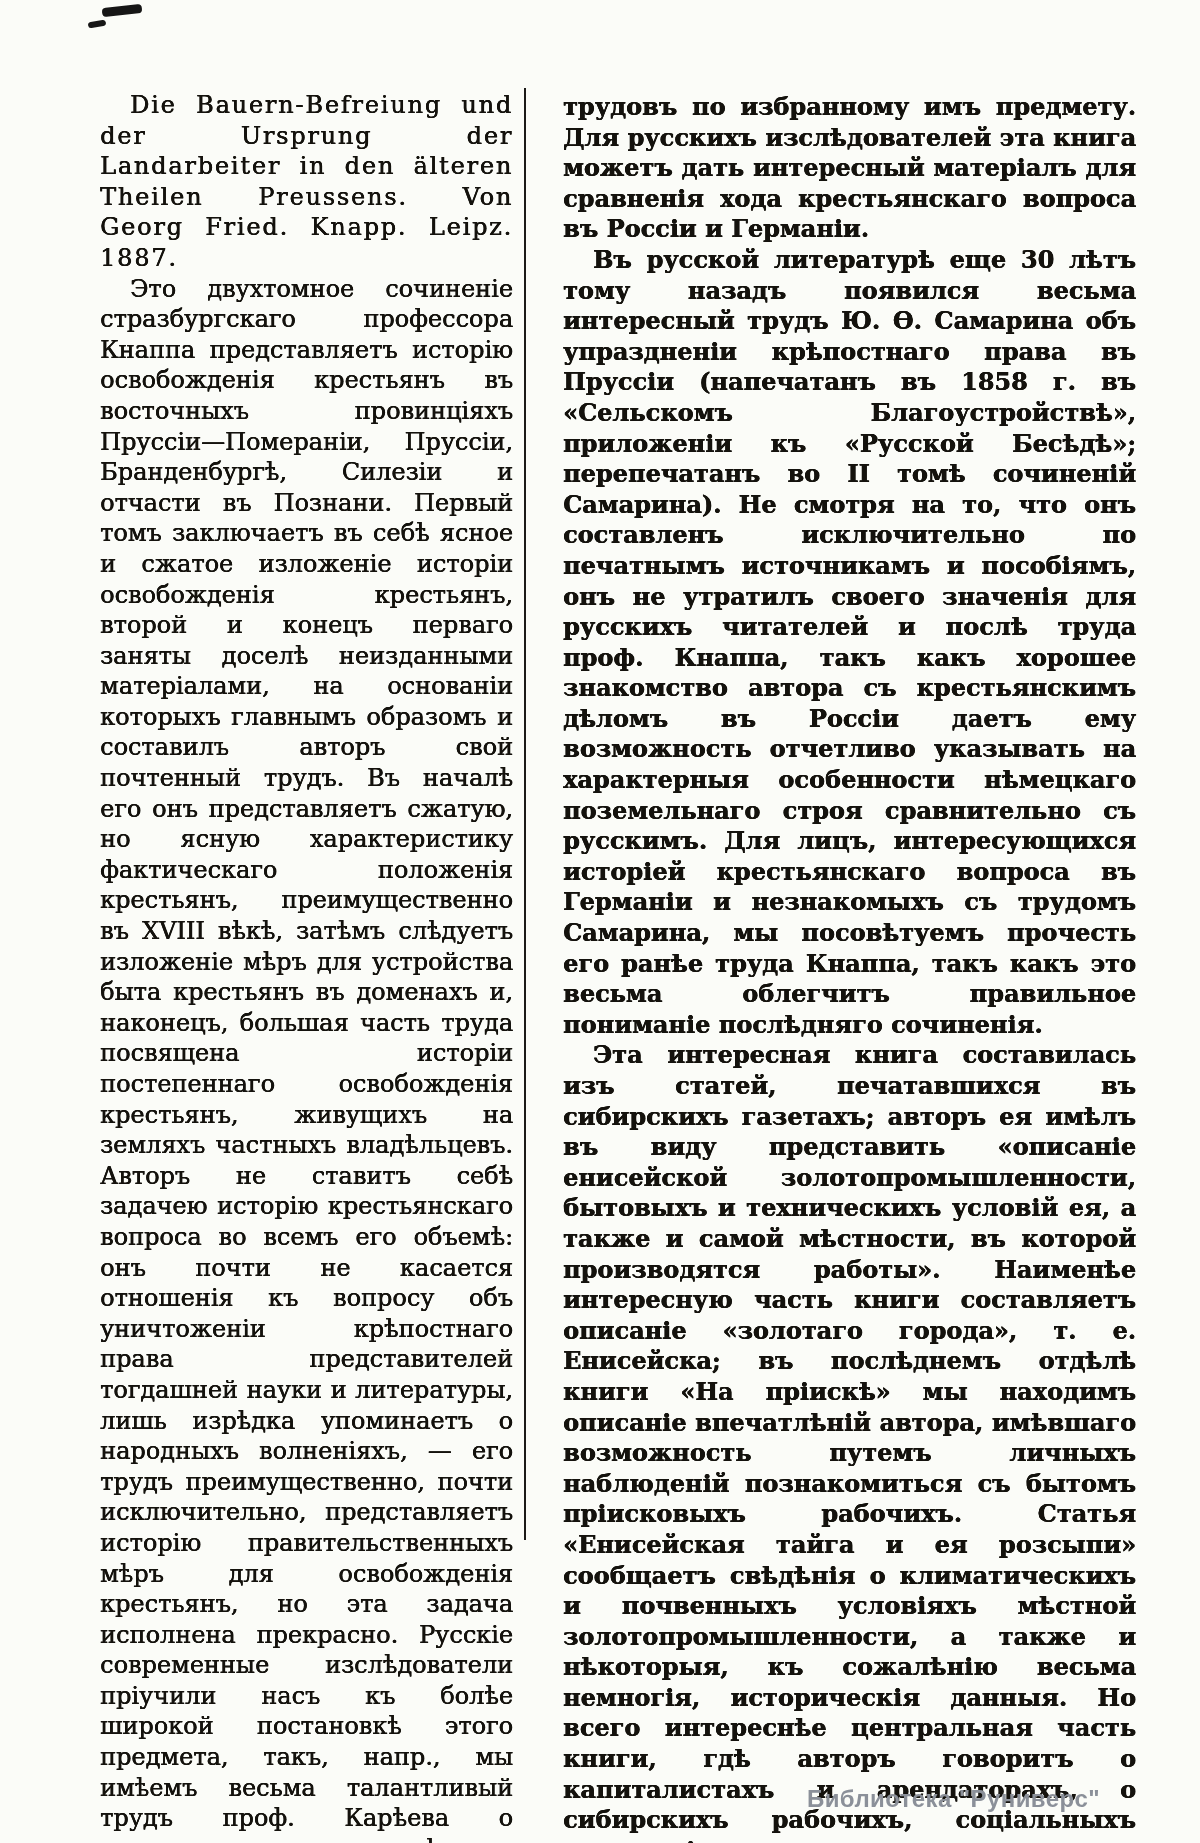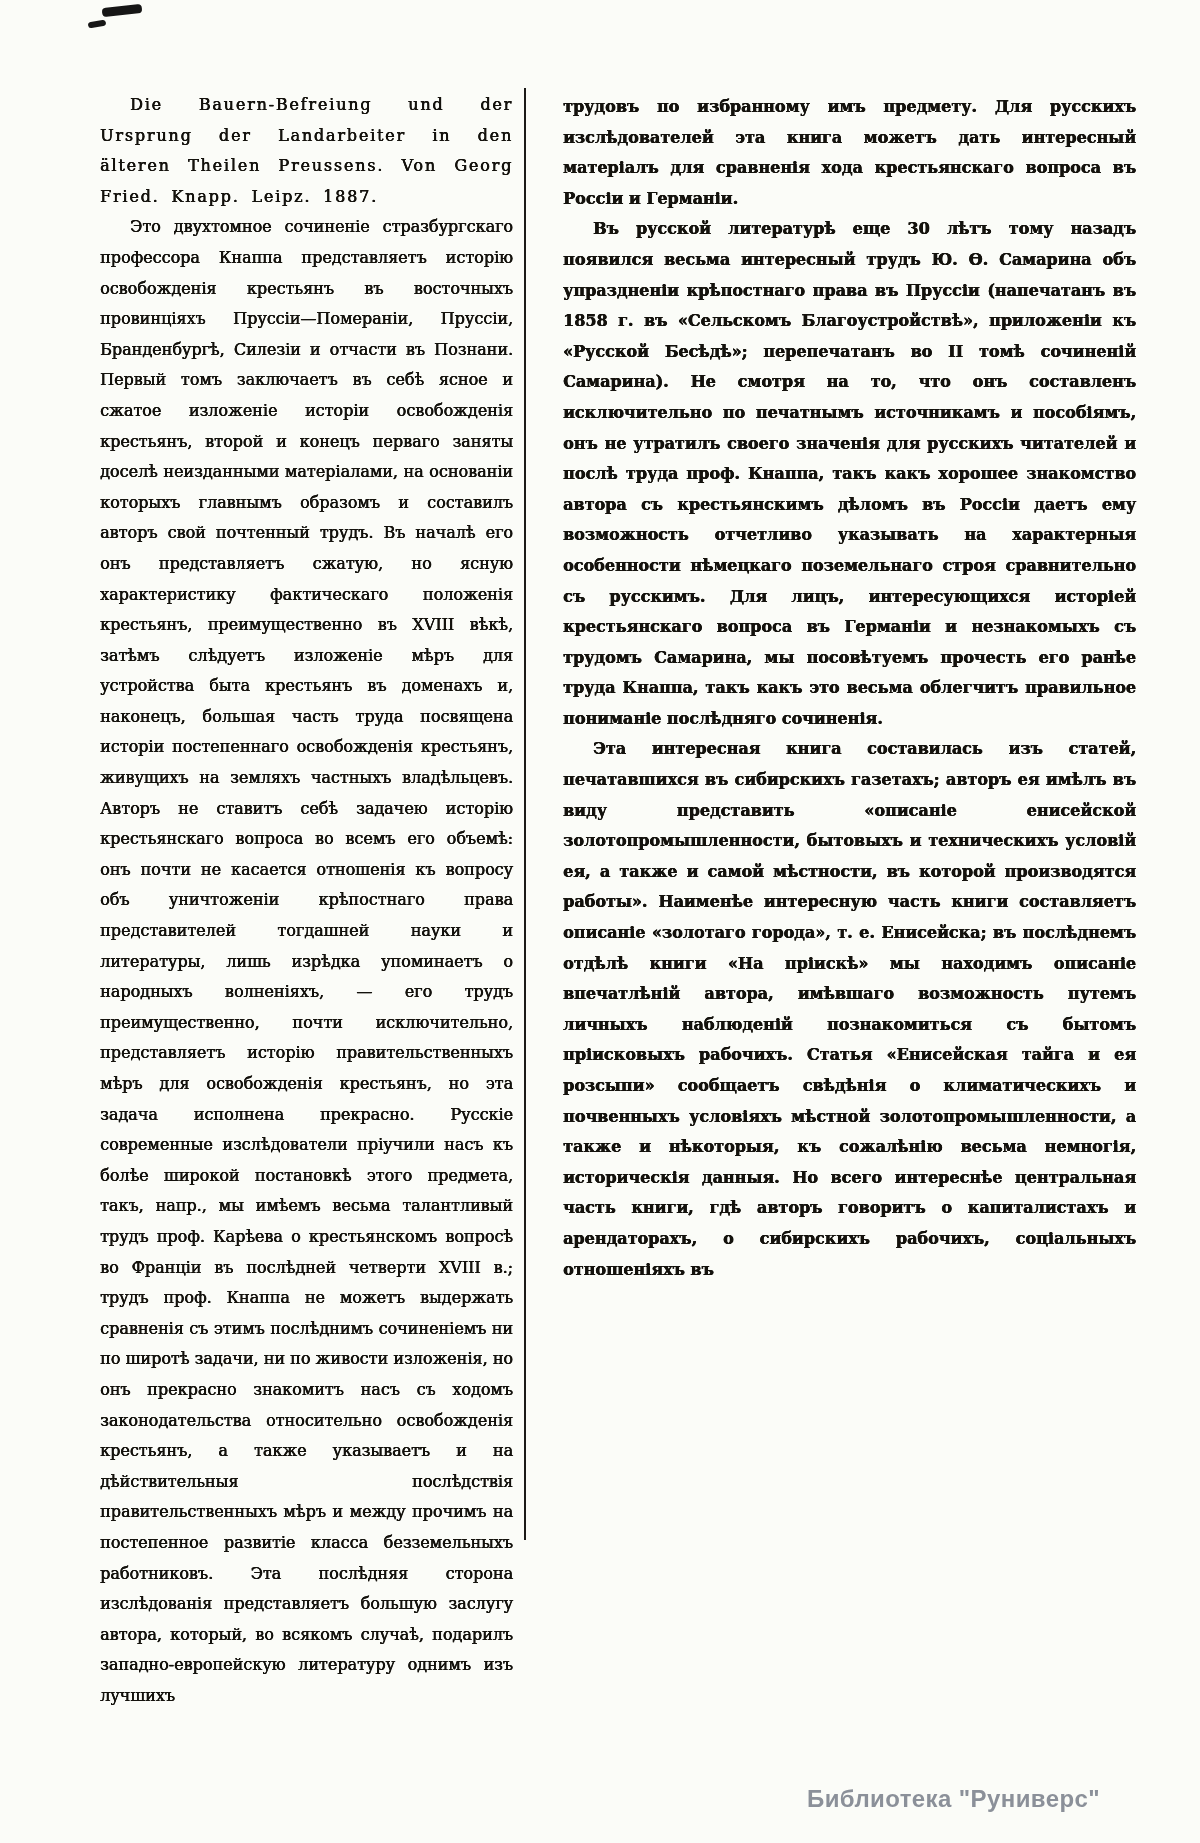--- a/index.html
+++ b/index.html
@@ -23,21 +23,21 @@
   .col-left  { left:100px; top:90px; width:413px; }
   .col-right { left:563px; top:92px; width:573px;font-weight:bold; }
   .divider {
     position:absolute; left:524px; top:88px;
     width:2px; height:1452px;
     background:#1c1a17;
   }
   p {
     margin:0;
     text-align:justify;
-    font-size:16px;
+    font-size:24px;
     line-height:30.6px;
     
     text-shadow:0.45px 0 0 currentColor, 0 0.3px 0 currentColor;
   }
   .indent { text-indent:30px; }
   .title-latin {
     text-indent:30px;
     letter-spacing:1.8px;
     word-spacing:5px;
   }

